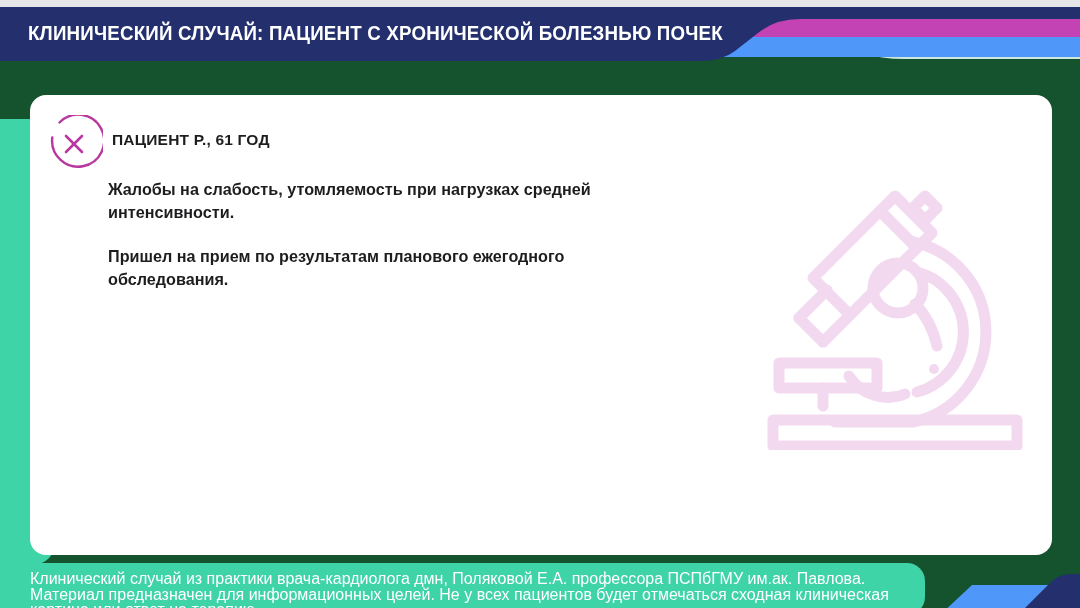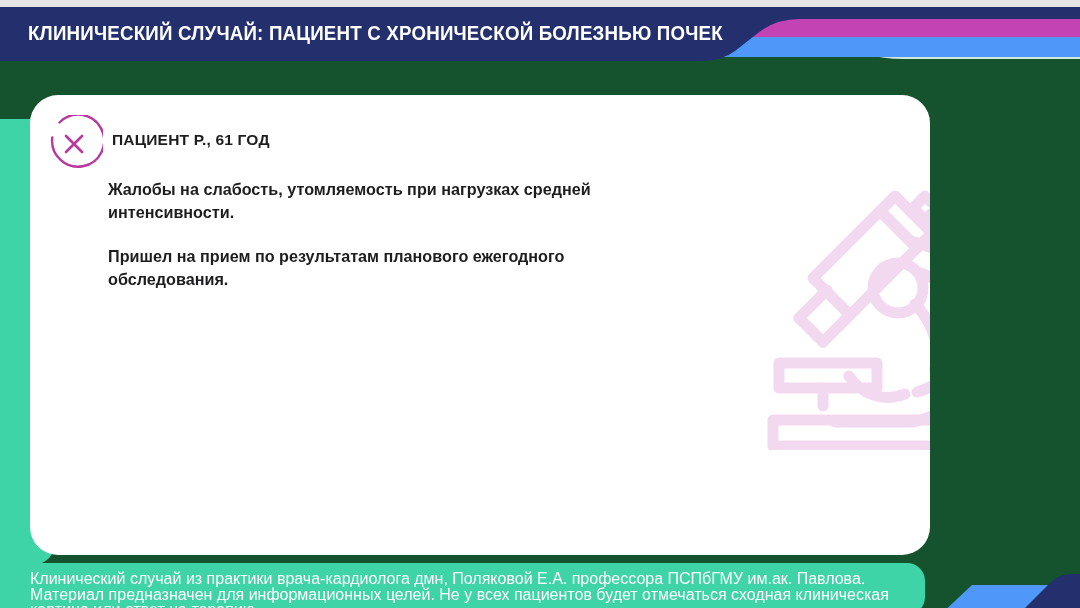--- a/index.html
+++ b/index.html
@@ -95,24 +95,24 @@
     left: 900px;
     top: 548px;
     display: block;
   }
 
   
   .card {
     position: absolute;
     left: 30px;
     top: 88px;
-    width: 900px;
+    width: 1022px;
     height: 460px;
     background: #ffffff;
-    border-radius: 28px;
+    border-radius: 16px;
     overflow: hidden;
   }
 
   
   .x-badge {
     position: absolute;
     left: 15px;
     top: 20px;
     width: 58px;
     height: 58px;

